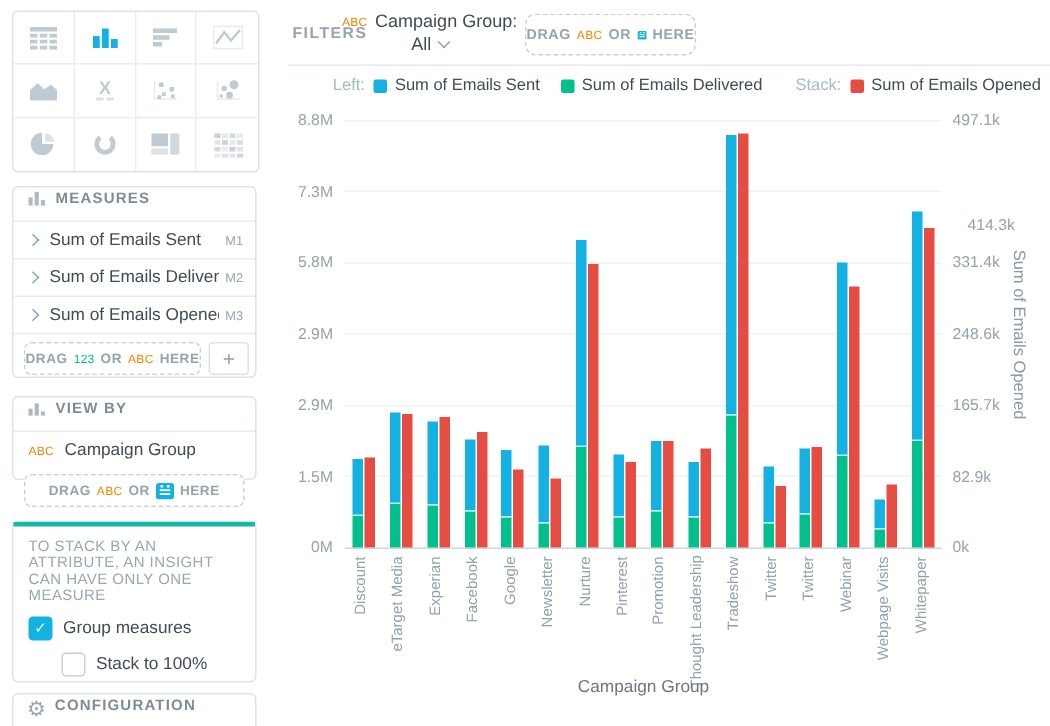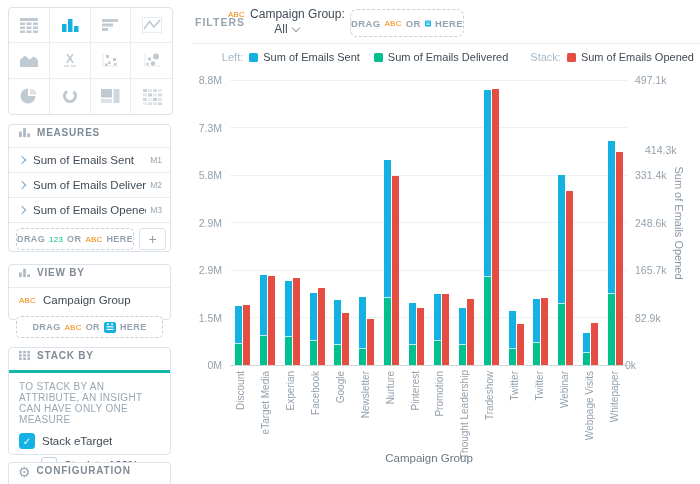--- a/index.html
+++ b/index.html
@@ -268,43 +268,25 @@
               <rect x="2.5" y="6.8" width="7" height="1.2" fill="#fff"></rect>
               <rect x="3" y="1.4" width="1.8" height="1.6" fill="#fff"></rect>
               <rect x="7.2" y="1.4" width="1.8" height="1.6" fill="#fff"></rect>
             </svg>
           <span>HERE</span>
         </div>
       </div>
     </section>
 
     <section class="panel" style="top:347px;height:108px;">
-      <div class="panel-head">
-        <span class="ph-icon">
-            <svg viewBox="0 0 14 12">
-              <g fill="currentColor">
-                <rect x="1" y="1" width="3" height="2.6"></rect>
-                <rect x="1" y="4.6" width="3" height="2.6"></rect>
-                <rect x="1" y="8.2" width="3" height="2.8"></rect>
-                <rect x="5.5" y="1" width="3" height="2.6"></rect>
-                <rect x="5.5" y="4.6" width="3" height="2.6"></rect>
-                <rect x="5.5" y="8.2" width="3" height="2.8"></rect>
-                <rect x="10" y="1" width="3" height="2.6"></rect>
-                <rect x="10" y="4.6" width="3" height="2.6"></rect>
-                <rect x="10" y="8.2" width="3" height="2.8"></rect>
-              </g>
-            </svg>
-          </span>
-        <span class="ph-title">STACK BY</span>
-      </div>
       <div class="hint">TO STACK BY AN ATTRIBUTE, AN INSIGHT CAN HAVE ONLY ONE MEASURE</div>
       <div id="checkbox-rows">
           <div class="cbrow">
             <span class="cb on">✓</span>
-            <span class="cblabel">Stack eTarget</span>
+            <span class="cblabel">Group measures</span>
           </div>
           <div class="cbrow indent">
             <span class="cb"></span>
             <span class="cblabel">Stack to 100%</span>
           </div>
         </div>
     </section>
 
     <section class="panel" style="top:462px;height:34px;">
       <div class="panel-head" style="height:26px;">
@@ -356,21 +338,21 @@
         </div>
         <span class="lgd-prefix" style="margin-left: 8px;">Stack:</span>
         <div class="lgd-item">
           <span class="lgd-sq" style="background: rgb(229, 77, 66);"></span>
           <span>Sum of Emails Opened</span>
         </div>
       </div>
     <div id="plot">
         <div class="gridline baseline" style="top: 364.5px; left: 50px; width: 398px;"></div>
         <div class="ytick left" style="top: 359px;">0M</div>
-        <div class="ytick right" style="top: 359px; left: 445px;">0k</div>
+        <div class="ytick right" style="top: 359px; left: 455px;">0k</div>
         <div class="gridline" style="top: 317px; left: 50px; width: 398px;"></div>
         <div class="ytick left" style="top: 311.5px;">1.5M</div>
         <div class="ytick right" style="top: 311.5px; left: 455px;">82.9k</div>
         <div class="gridline" style="top: 269.5px; left: 50px; width: 398px;"></div>
         <div class="ytick left" style="top: 264px;">2.9M</div>
         <div class="ytick right" style="top: 264px; left: 455px;">165.7k</div>
         <div class="gridline" style="top: 222px; left: 50px; width: 398px;"></div>
         <div class="ytick left" style="top: 216.5px;">2.9M</div>
         <div class="ytick right" style="top: 216.5px; left: 455px;">248.6k</div>
         <div class="gridline" style="top: 174.5px; left: 50px; width: 398px;"></div>

